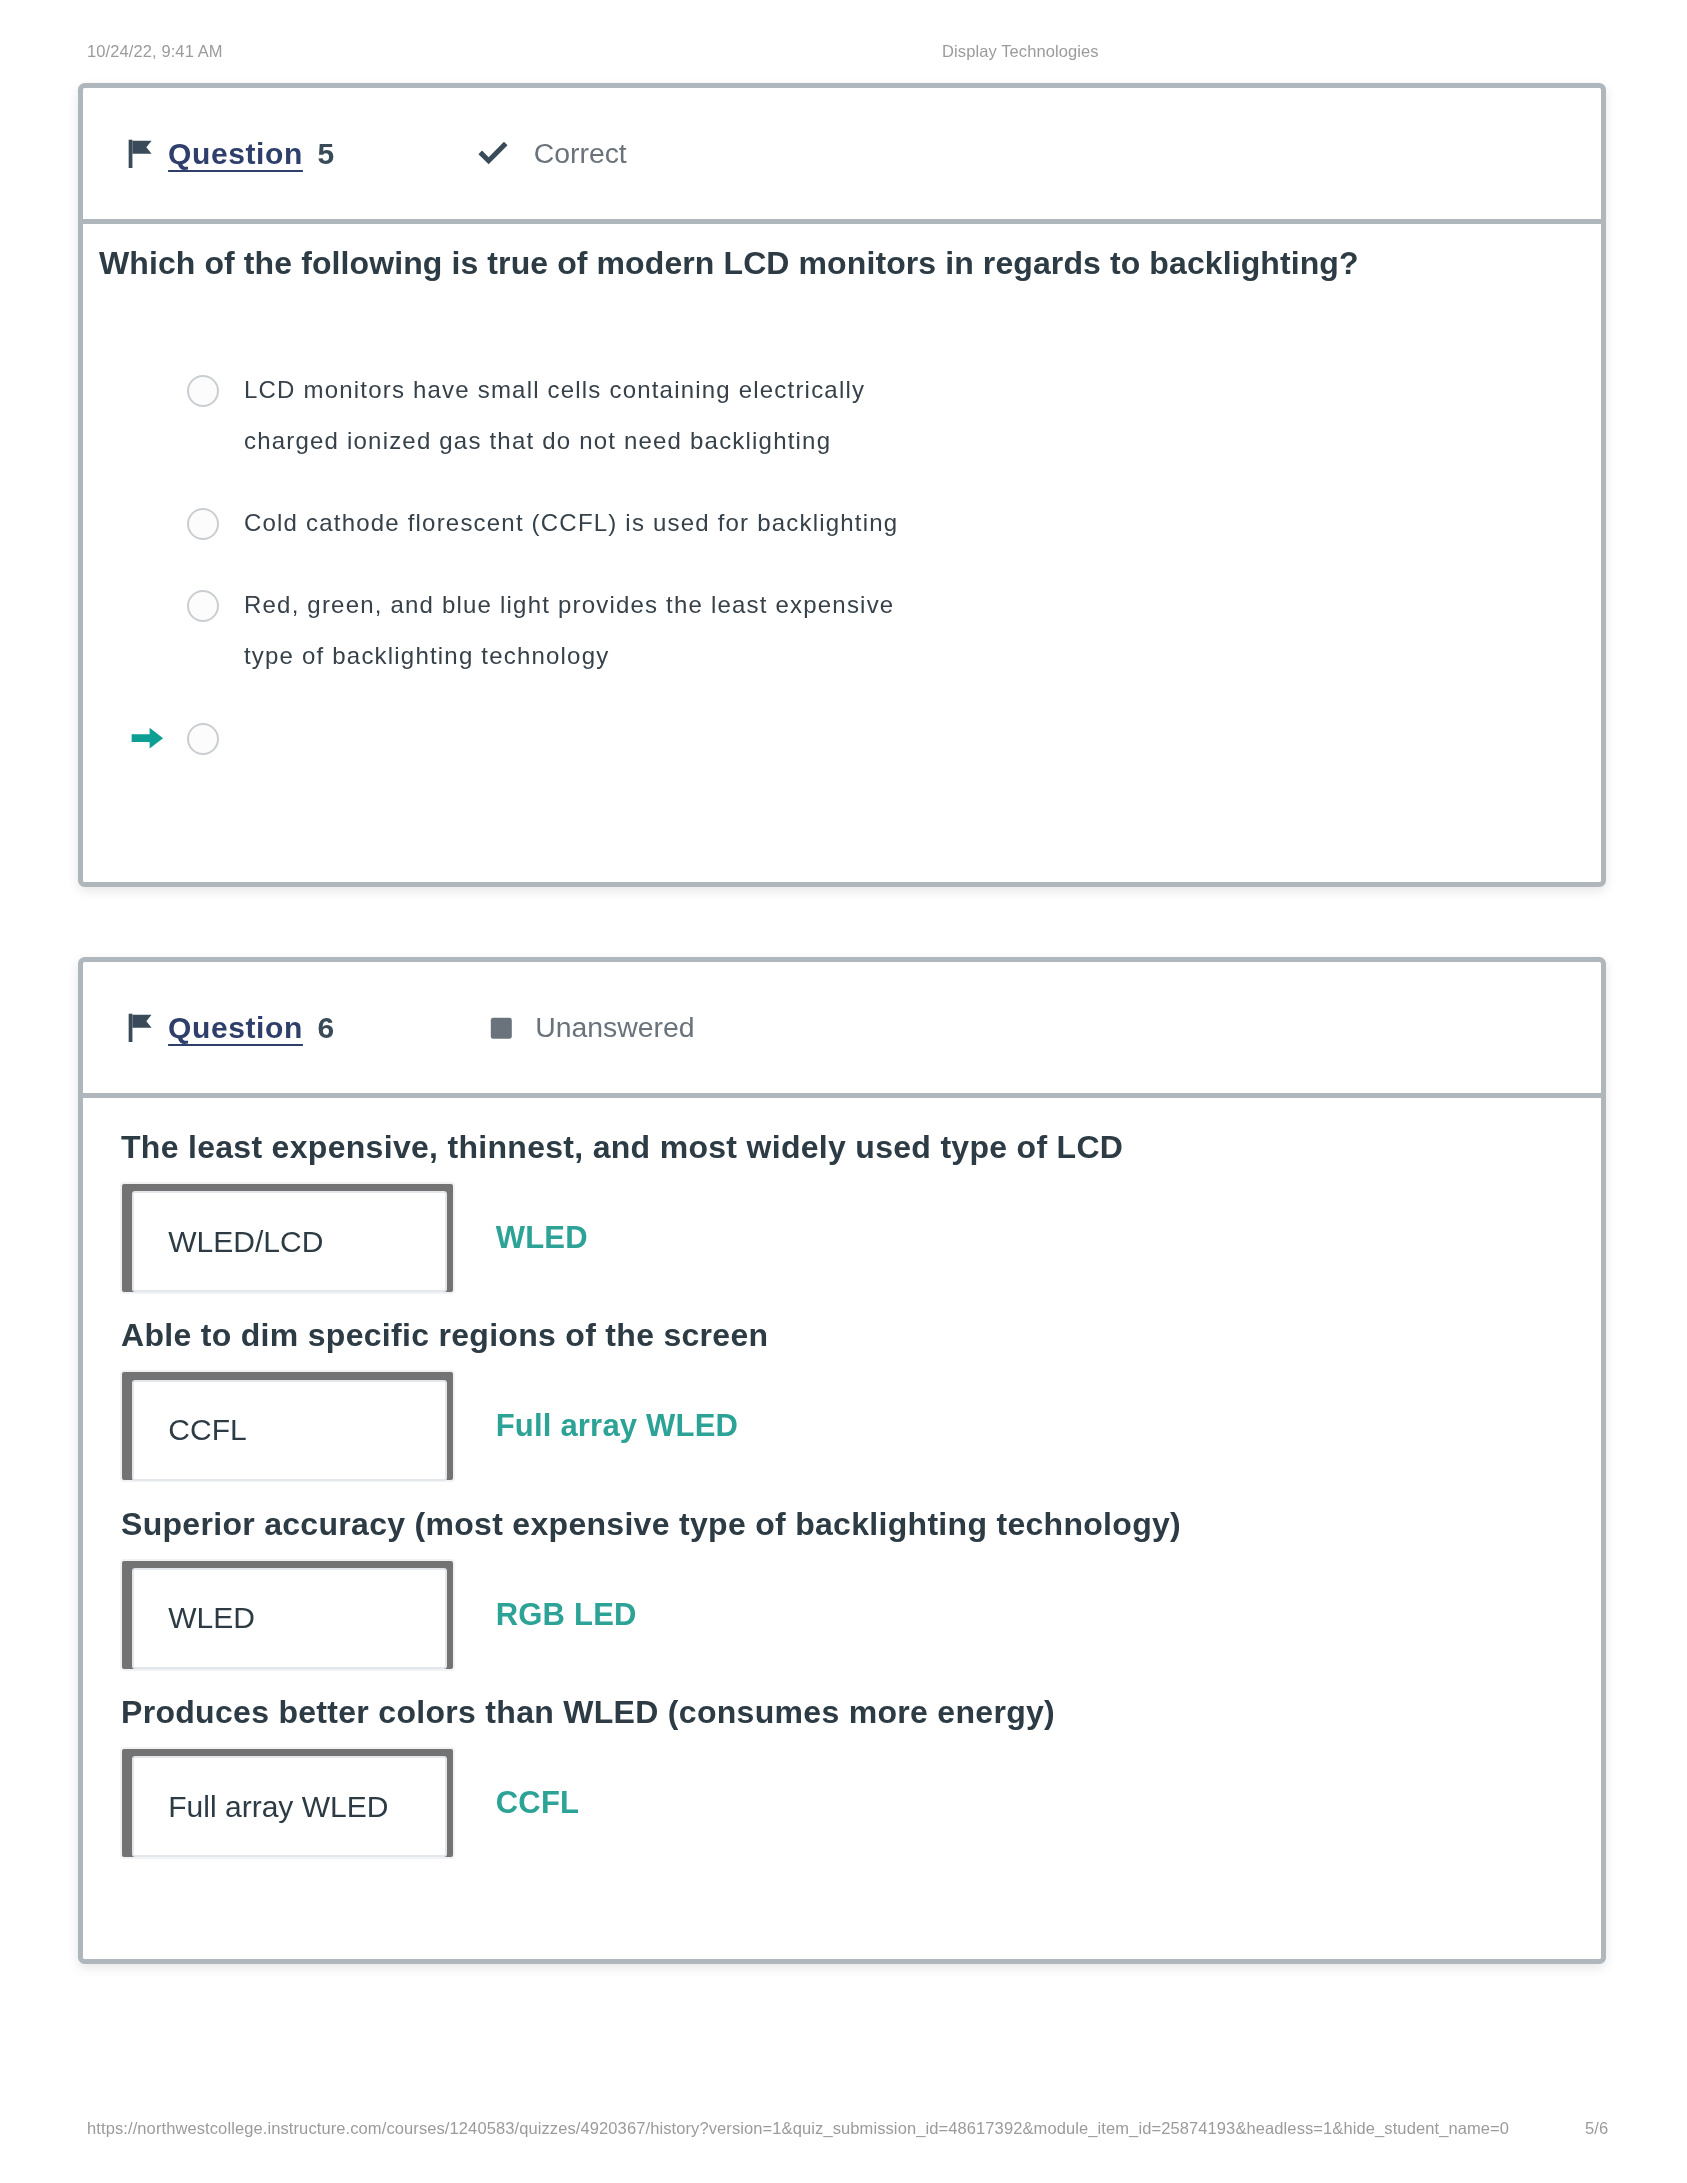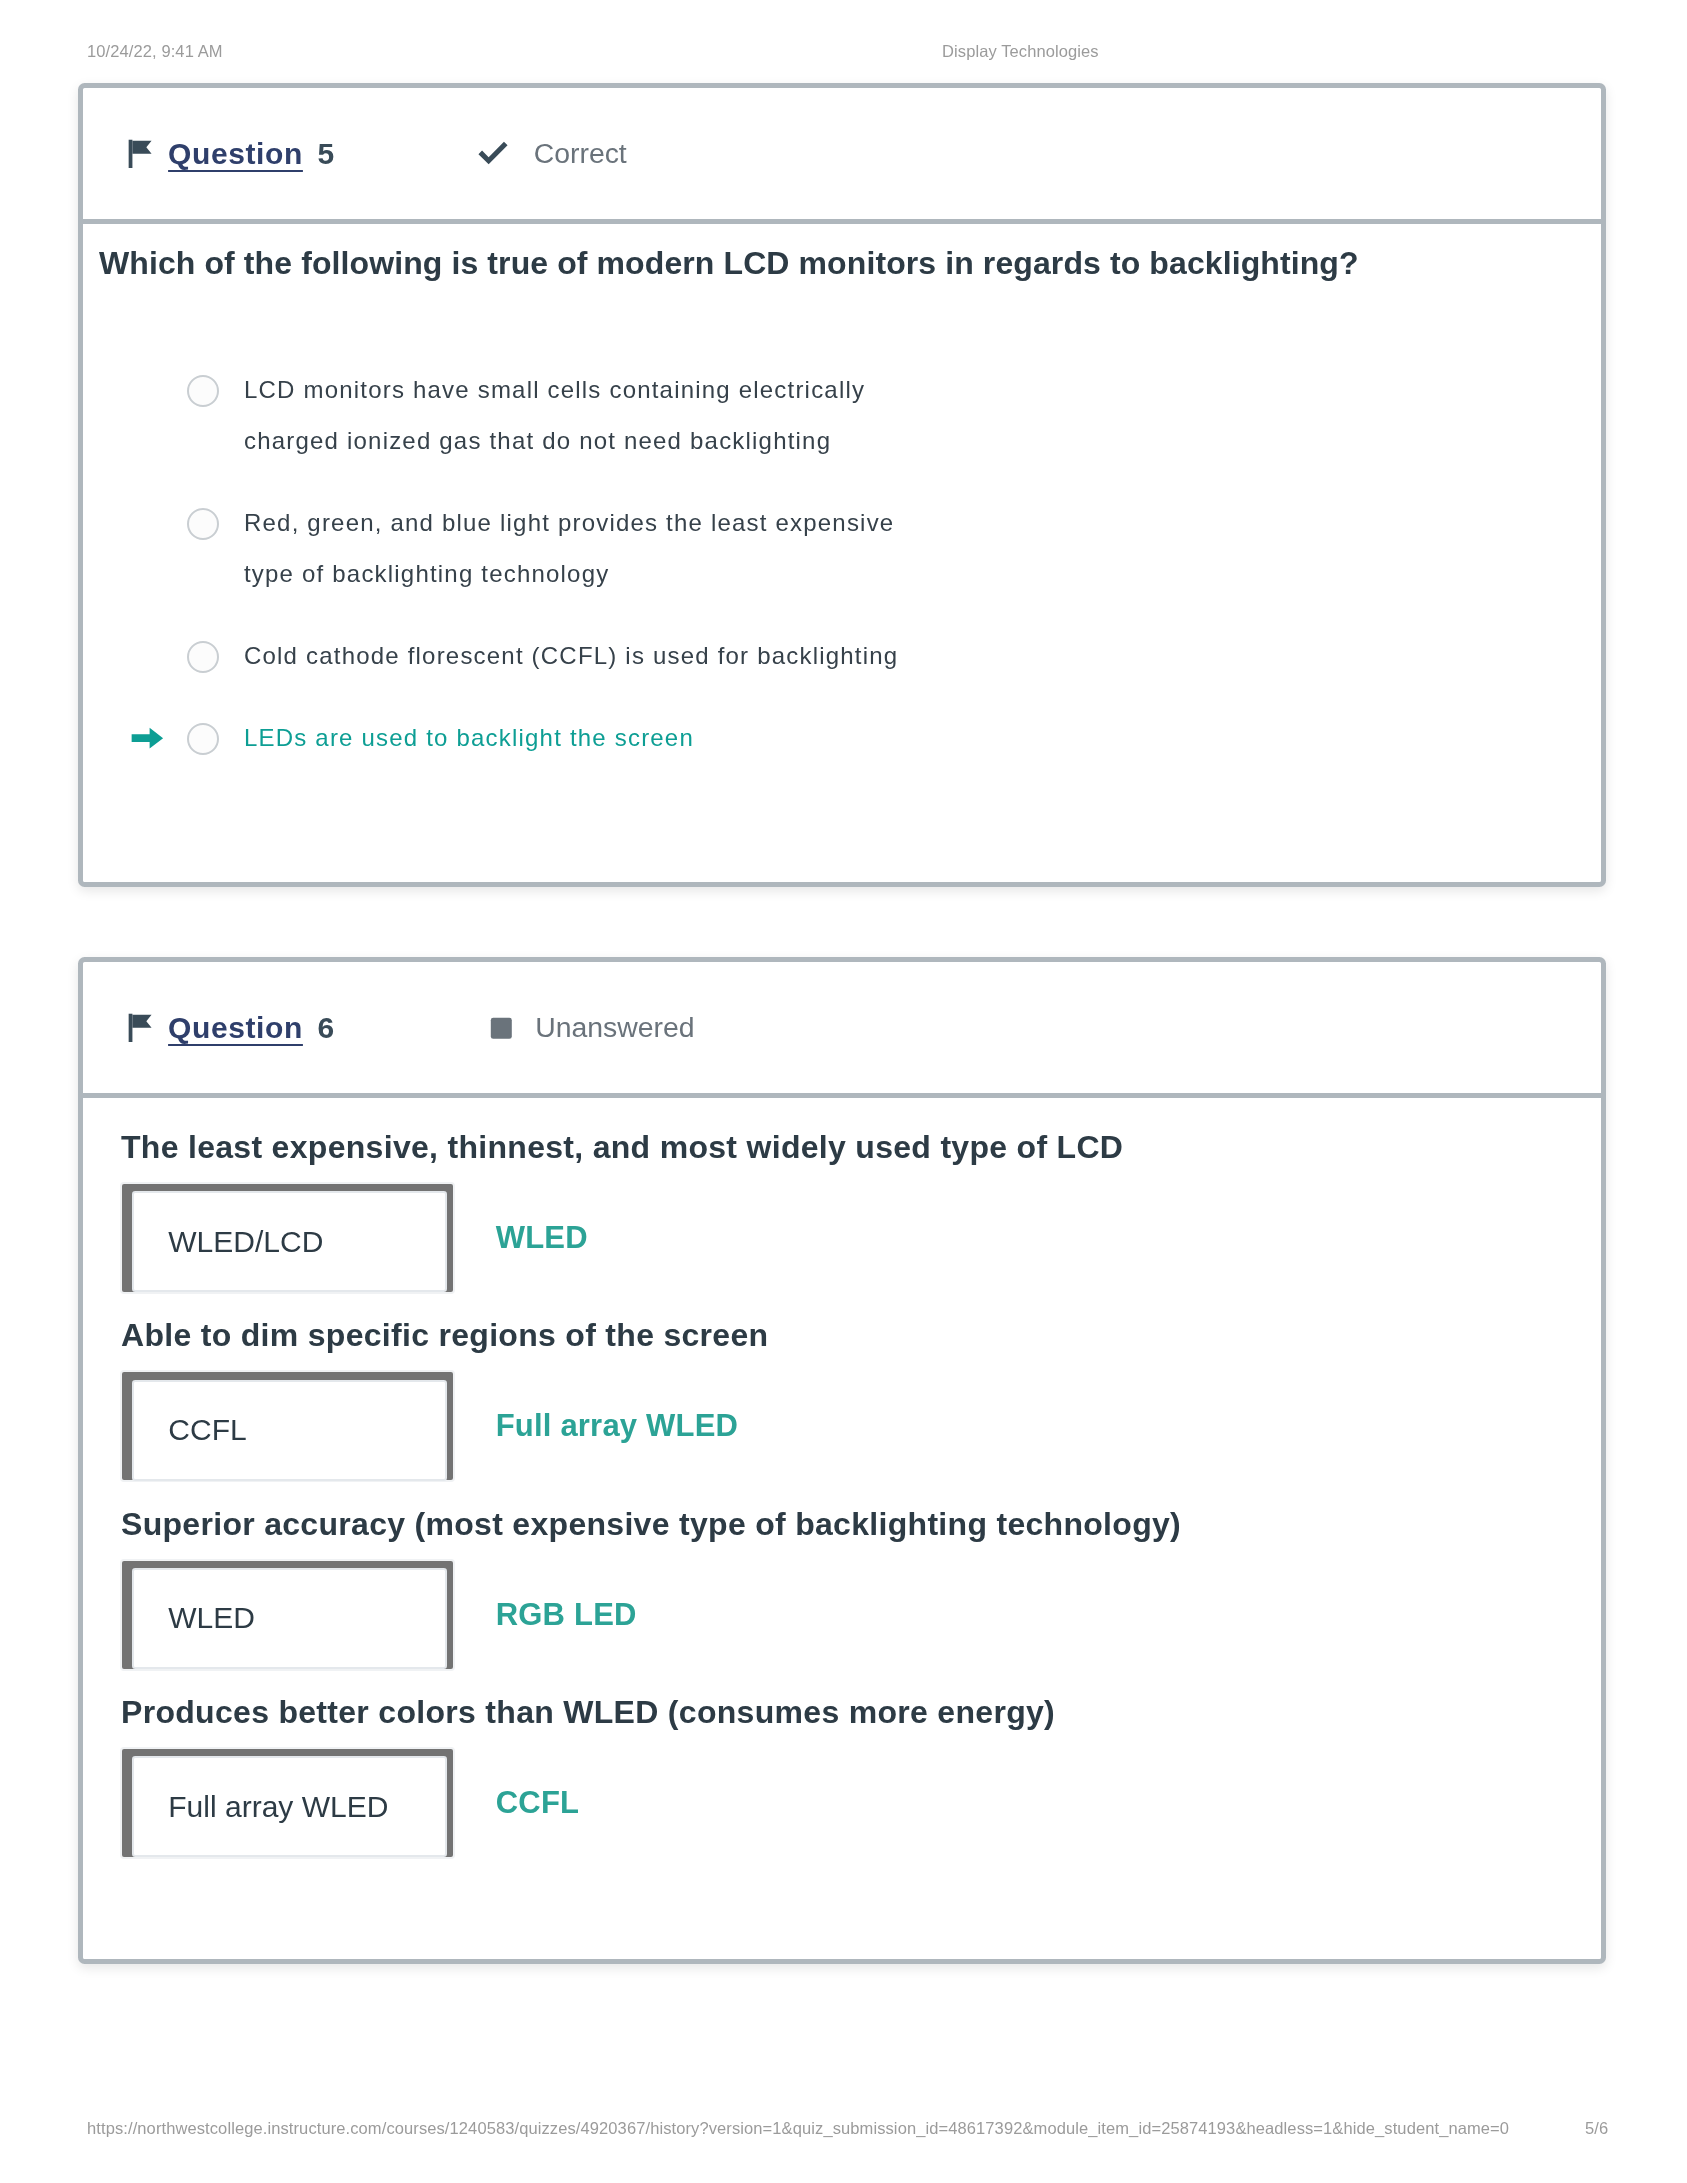--- a/index.html
+++ b/index.html
@@ -76,37 +76,36 @@
 
         <div class="ansrow">
           <span class="arrowcell"></span>
           <span class="radio"></span>
           <span class="atxt">LCD monitors have small cells containing electrically charged ionized gas that do not need backlighting</span>
         </div>
 
         <div class="ansrow">
           <span class="arrowcell"></span>
           <span class="radio"></span>
-          <span class="atxt">Red, green, and blue light provides the least expensive type of backlighting technology</span>
+          <span class="atxt">Cold cathode florescent (CCFL) is used for backlighting</span>
         </div>
 
         <div class="ansrow">
           <span class="arrowcell"></span>
           <span class="radio"></span>
-          <span class="atxt">Cold cathode florescent (CCFL) is used for backlighting</span>
+          <span class="atxt">Red, green, and blue light provides the least expensive type of backlighting technology</span>
         </div>
 
         <div class="ansrow sel">
           <span class="arrowcell">
               <svg width="37" height="32" viewBox="0 0 28 24">
                 <path fill="#0d9e94" d="M2 9.2h13.6V4.2l10.2 7.9-10.2 7.9v-5H2z"></path>
               </svg>
             </span>
           <span class="radio"></span>
-          <span class="atxt">LEDs are used to backlight the screen</span>
         </div>
 
       </div>
     </div>
   </div>
 
   <div class="qbox" style="top:957px;height:1007px">
     <div class="qhead">
       <svg class="flag" viewBox="0 0 18 20">
           <path fill="#394B58" d="M1 0.5h2.6v19.5H1z"></path>

